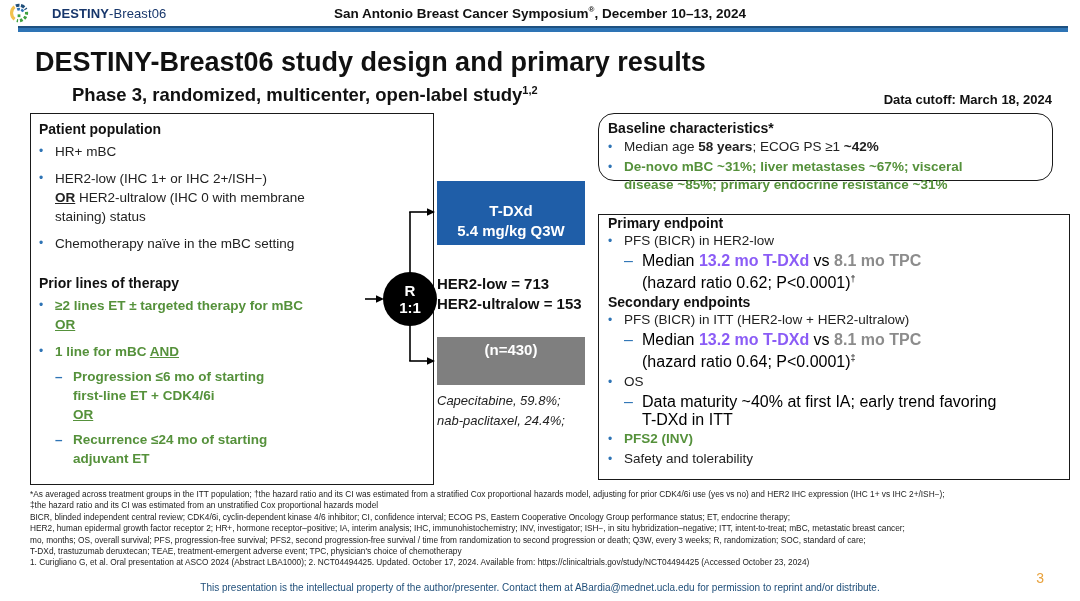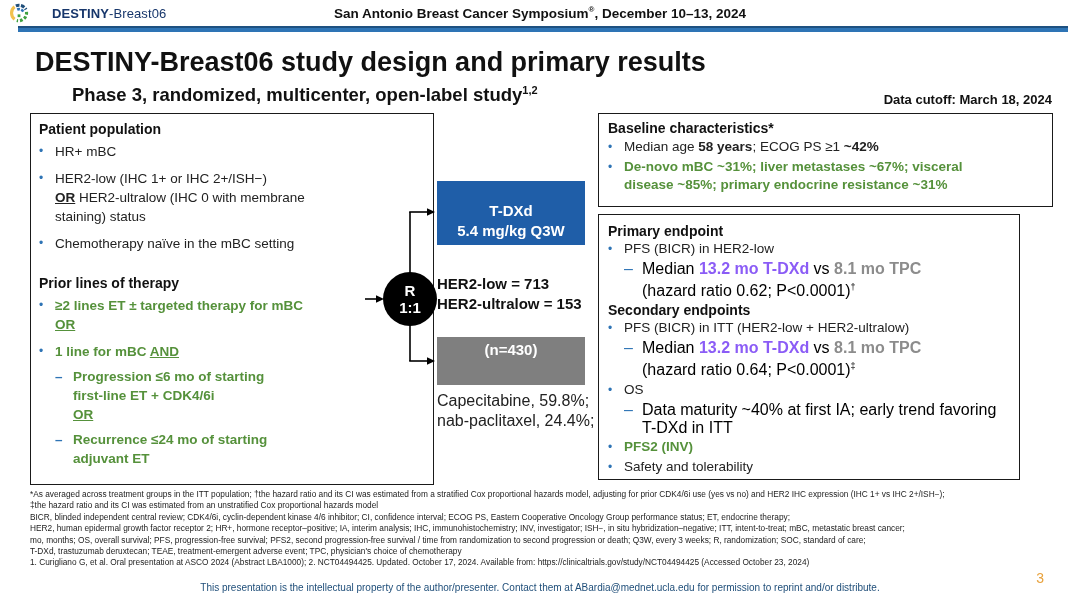--- a/index.html
+++ b/index.html
@@ -18,22 +18,22 @@
 
   
   .title { position:absolute; left:35px; top:47px; font-size:27px; font-weight:bold; color:#111; }
   .subtitle { position:absolute; left:35px; top:84px; font-size:18.5px; font-weight:bold; color:#111;margin-left:37px; }
   .subtitle sup { font-size:11px; }
   .cutoff { position:absolute; top:92px; right:28px; font-size:13px; font-weight:bold; color:#111;text-align:right; }
 
   
   .box { position:absolute; border:1.5px solid #1a1a1a; background:#fff; }
   .left-box { left:30px; top:113px; width:404px; height:372px; padding:7px 8px; }
-  .baseline-box { left:598px; top:113px; width:455px; height:94px; padding:6px 9px; }
-  .endpoints-box { left:598px; top:214px; width:422px; height:266px; padding:8px 9px; }
+  .baseline-box { left:598px; top:113px; width:455px; height:68px; padding:6px 9px;border-radius:16px; }
+  .endpoints-box { left:598px; top:214px; width:472px; height:266px; padding:0 9px; }
 
   .box-title { font-size:14px; font-weight:bold; color:#111; margin-bottom:5px; }
   .mt { margin-top:22px; }
 
   .bullet { display:flex; font-size:13.5px; color:#222; line-height:19px; margin-bottom:8px; }
   .bullet .bl { width:16px; flex:none; color:#2E74B5; font-size:12px; }
   .bullet .bt { flex:1; }
   .endpoints-box .bullet, .baseline-box .bullet { margin-bottom:2px; line-height:18px; }
 
   .green-txt { color:#55913B; font-weight:bold; }
@@ -49,21 +49,21 @@
   .sup-mark { font-size:9px; vertical-align:super; }
 
   
   .connectors { position:absolute; left:355px; top:200px; width:85px; height:175px; }
   .rand-circle { position:absolute; left:383px; top:272px; width:54px; height:54px; border-radius:50%; background:#000;
     color:#fff; font-weight:bold; font-size:15px; display:flex; flex-direction:column; align-items:center; justify-content:center; line-height:17px; }
   .arm-box { position:absolute; left:437px; width:148px; color:#fff; font-weight:bold; font-size:15px; text-align:center; line-height:20px; }
   .tdxd { top:181px; height:64px; background:#1F5EA8; padding-top:20px; }
   .tpc { top:337px; height:48px; background:#7F7F7F; padding-top:3px; }
   .her2-counts { position:absolute; left:437px; top:274px; font-size:15px; font-weight:bold; color:#111; line-height:20px; white-space:nowrap; }
-  .tpc-detail { position:absolute; left:437px; top:391px; font-size:16px; color:#222; line-height:20px; }
+  .tpc-detail { position:absolute; left:437px; top:391px; font-size:13px; color:#222; line-height:20px;font-style:italic; }
 
   
   .footnotes { position:absolute; left:30px; top:489px; width:1045px; font-size:8.3px; line-height:11.4px; color:#222; white-space:nowrap; overflow:hidden; }
   .footer-note { position:absolute; top:582px; left:0; right:0; text-align:center; font-size:10px; color:#1F4E79; }
   .page-num { position:absolute; top:570px; right:36px; font-size:14px; color:#E8A23D; }
 </style>
 </head>
 <body>
 
 <div class="slide">

